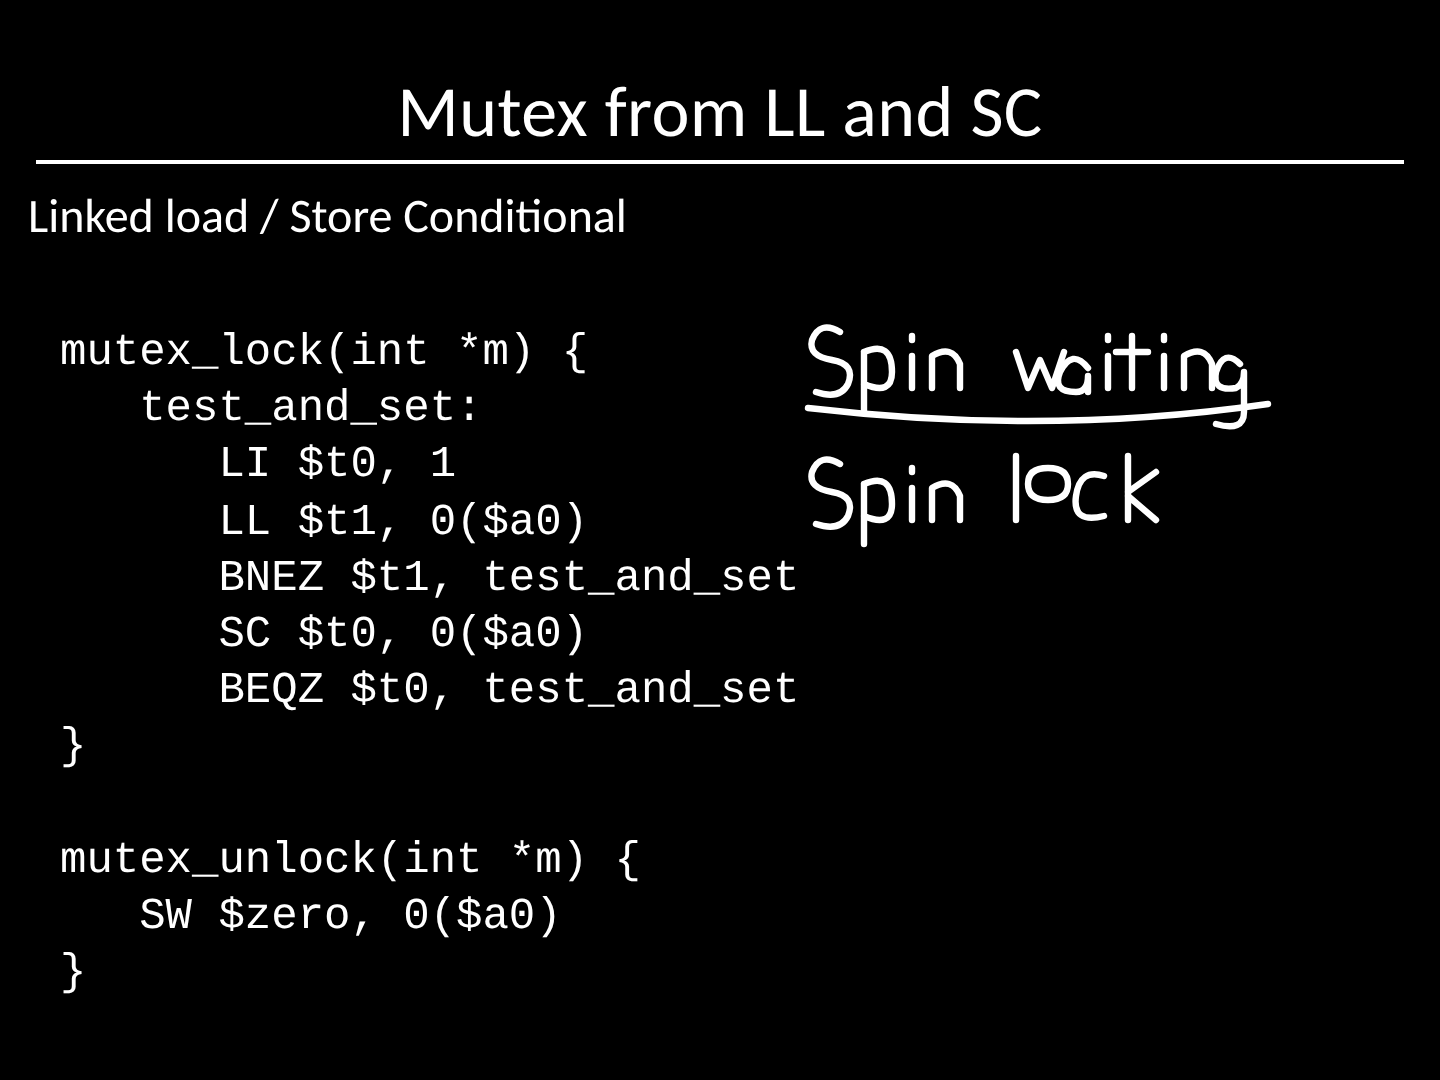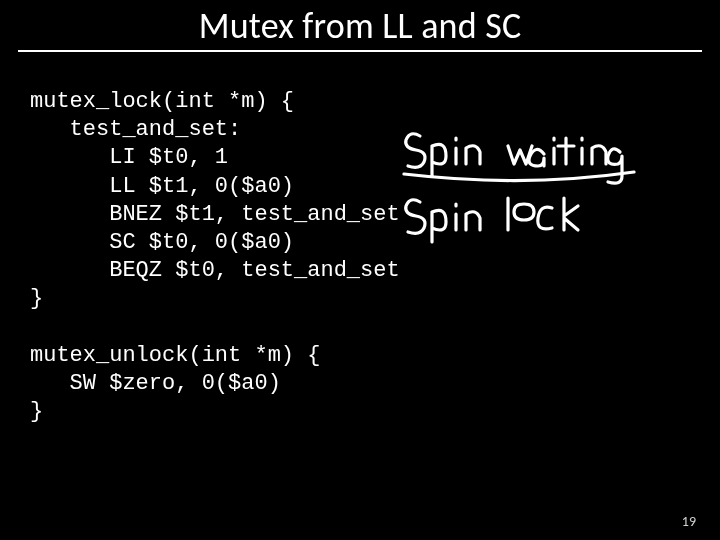--- a/index.html
+++ b/index.html
@@ -18,20 +18,21 @@
     height: 540px;
     box-sizing: border-box;
   }
   .title {
     text-align: center;
     font-size: 36px;
     font-weight: 400;
     padding-top: 4px;
     padding-bottom: 2px;
     letter-spacing: 0.2px;
+    margin-top: 30px;
   }
   .rule {
     margin: 0 18px 8px 18px;
     border: none;
     border-top: 2px solid #ffffff;
   }
   .subhead {
     font-size: 24px;
     padding: 4px 0 12px 14px;
   }
@@ -59,20 +60,21 @@
   }
 </style>
 </head>
 <body>
 
 <div class="slide">
 
   <div class="title">Mutex from LL and SC</div>
   <hr class="rule">
 
+  <div class="subhead">Linked load / Store Conditional</div>
 
   <div class="code">
 <span>mutex_lock(int *m) {</span>
 <span>   test_and_set:</span>
 <span>      LI $t0, 1</span>
 <span>      LL $t1, 0($a0)</span>
 <span>      BNEZ $t1, test_and_set</span>
 <span>      SC $t0, 0($a0)</span>
 <span>      BEQZ $t0, test_and_set</span>
 <span>}</span>

